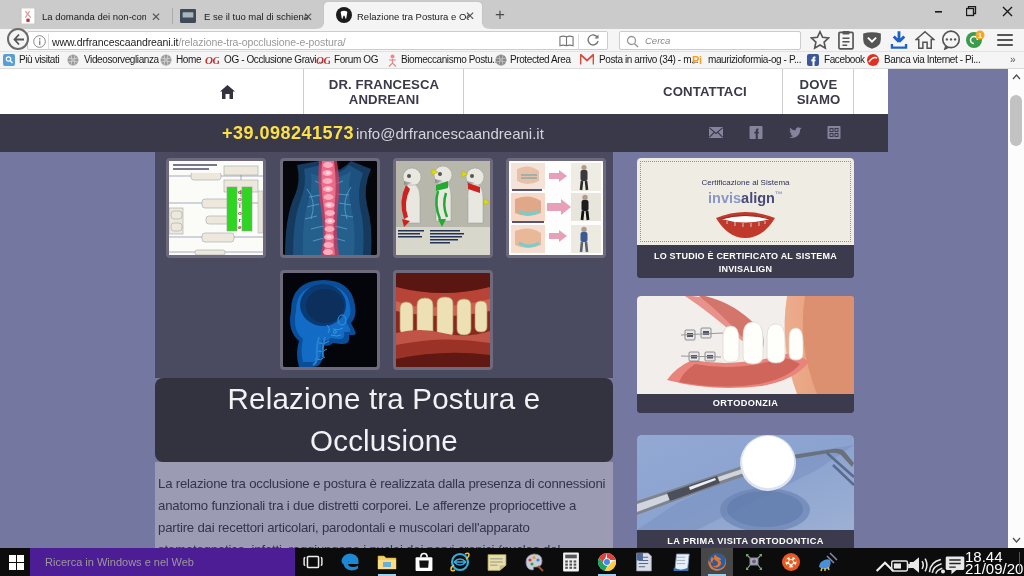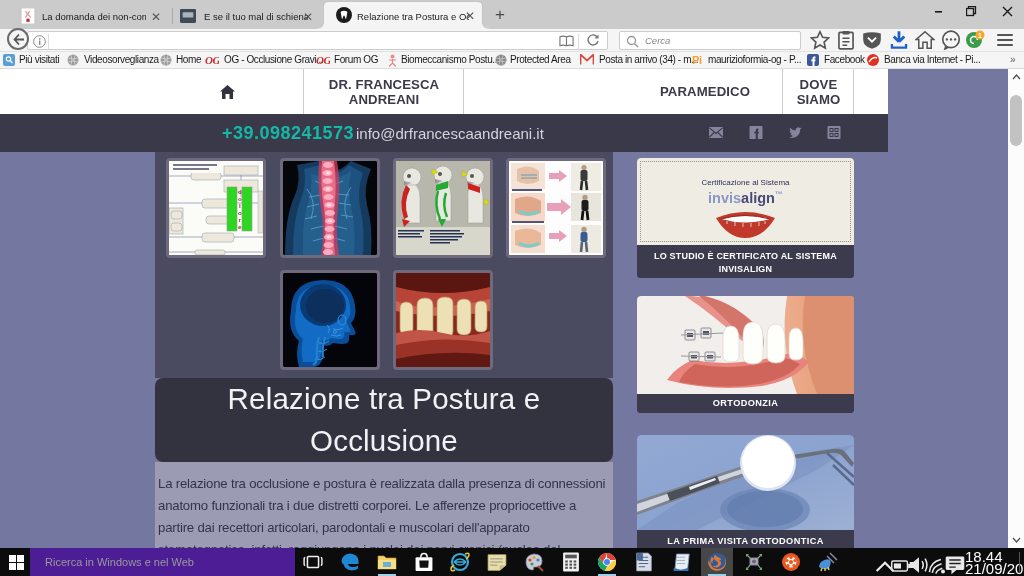--- a/index.html
+++ b/index.html
@@ -25,21 +25,21 @@
 
   #bookbar { position:absolute; left:0; top:52px; width:1024px; height:17px; background:#f6f5f6; border-bottom:1px solid #dcdbdc; font-size:10px; color:#1a1a1a; letter-spacing:-0.4px; }
   .bm { position:absolute; top:2px; height:13px; white-space:nowrap; }
   .bmic2 { position:absolute; top:2px; }
 
   
   #viewport { position:absolute; left:0; top:69px; width:888px; height:479px; overflow:hidden; background:#7477a0; }
   #sitenav { position:absolute; left:0; top:0; width:1008px; height:45px; background:#fff; }
   .mitem { position:absolute; top:0; height:45px; border-right:1px solid #ccc; color:#3a3a4a; font-weight:bold; font-size:13.2px; letter-spacing:0.1px; text-align:center; display:flex; align-items:center; justify-content:center; line-height:15px; }
   #darkbar { position:absolute; left:0; top:45px; width:1008px; height:38px; background:#393949; }
-  #phone { position:absolute; left:222px; top:9px; font-size:18px; font-weight:bold; color:#14b8a6; letter-spacing:0.5px; }
+  #phone { position:absolute; left:222px; top:9px; font-size:18px; font-weight:bold; color:#fde047; letter-spacing:0.5px; }
   #email { position:absolute; left:356px; top:11px; font-size:15px; color:#d4d4de; }
   .soc { position:absolute; top:12px; width:14px; height:13px; }
 
   #content { position:absolute; left:0; top:83px; width:1008px; height:396px; }
   #colmain { position:absolute; left:155px; top:0px; width:458px; height:396px; }
   #gallerybg { position:absolute; left:0; top:0; width:458px; height:226px; background:#4a4a61; }
   #titlebox { position:absolute; left:0; top:226px; width:458px; height:84px; background:#33333f; border-radius:8px; }
   #titlebox div { color:#f1f1f6; font-size:29.5px; font-weight:300; text-align:center; line-height:42px; letter-spacing:0.2px; }
   #parabg { position:absolute; left:0; top:310px; width:458px; height:86px; background:#9b9bb4; overflow:hidden;padding-left:44px; }
   #para { position:absolute; left:3px; top:11px; width:455px; font-size:13.2px; line-height:22px; color:#333349; white-space:nowrap; letter-spacing:-0.2px; }
@@ -114,20 +114,21 @@
   </div>
 
   <div id="navbar">
     <div id="urlbox">
       <svg style="position:absolute;left:5px;top:3px;" width="13" height="13" viewBox="0 0 13 13">
           <circle cx="6.5" cy="6.5" r="5.8" fill="none" stroke="#888" stroke-width="1"></circle>
           <rect x="6" y="5.5" width="1.4" height="4.5" fill="#888"></rect>
           <rect x="6" y="3" width="1.4" height="1.6" fill="#888"></rect>
         </svg>
       <div style="position:absolute;left:20px;top:2px;width:1px;height:15px;background:#ddd;"></div>
+      <span style="position:absolute;left:24px;top:4px;font-size:10.5px;letter-spacing:-0.1px;"><span style="color:#222;">www.drfrancescaandreani.it</span><span style="color:#999;">/relazione-tra-opcclusione-e-postura/</span></span>
       <svg style="position:absolute;right:33px;top:3px;" width="15" height="13" viewBox="0 0 16 13">
           <path d="M1 1.5 Q4.5 0 8 1.5 Q11.5 0 15 1.5 L15 11 Q11.5 9.7 8 11 Q4.5 9.7 1 11 Z M8 1.5 L8 11" fill="none" stroke="#777" stroke-width="1.2"></path>
         </svg>
       <div style="position:absolute;right:28px;top:2px;width:1px;height:15px;background:#ddd;"></div>
       <svg style="position:absolute;right:7px;top:2px;" width="14" height="14" viewBox="0 0 14 14">
           <path d="M11.5 3.5 A5 5 0 1 0 12 7" fill="none" stroke="#777" stroke-width="1.4"></path>
           <path d="M12.5 0.5 L12.5 4.5 L8.5 4.5 Z" fill="#777"></path>
         </svg>
     </div>
     <div id="backbtn">
@@ -237,21 +238,21 @@
   </div>
 
   <div id="viewport">
     <div id="sitenav">
       <div class="mitem" style="left:152px;width:152px;">
         <svg width="17" height="16" viewBox="0 0 17 16">
             <path d="M8.5 1 L16 7.5 L14 7.5 L14 15 L10.5 15 L10.5 10 L6.5 10 L6.5 15 L3 15 L3 7.5 L1 7.5 Z" fill="#33333f"></path>
           </svg>
       </div>
       <div class="mitem" style="left:305px;width:159px;">DR. FRANCESCA<br>ANDREANI</div>
-      <div class="mitem" style="left:628px;width:155px;">PARAMEDICO</div>
+      <div class="mitem" style="left:628px;width:155px;">CONTATTACI</div>
       <div class="mitem" style="left:784px;width:70px;">DOVE<br>SIAMO</div>
     </div>
     <div id="darkbar">
       <span id="phone">+39.098241573</span>
       <span id="email">info@drfrancescaandreani.it</span>
       <svg class="soc" style="left:709px;" width="15" height="12" viewBox="0 0 15 12">
           <rect width="15" height="12" rx="1" fill="#84849c"></rect>
           <path d="M0.5 1 L7.5 7 L14.5 1 M0.5 11 L5.5 6 M14.5 11 L9.5 6" stroke="#393949" stroke-width="1.2" fill="none"></path>
         </svg>
       <svg class="soc" style="left:749px;" width="13" height="13" viewBox="0 0 13 13">

